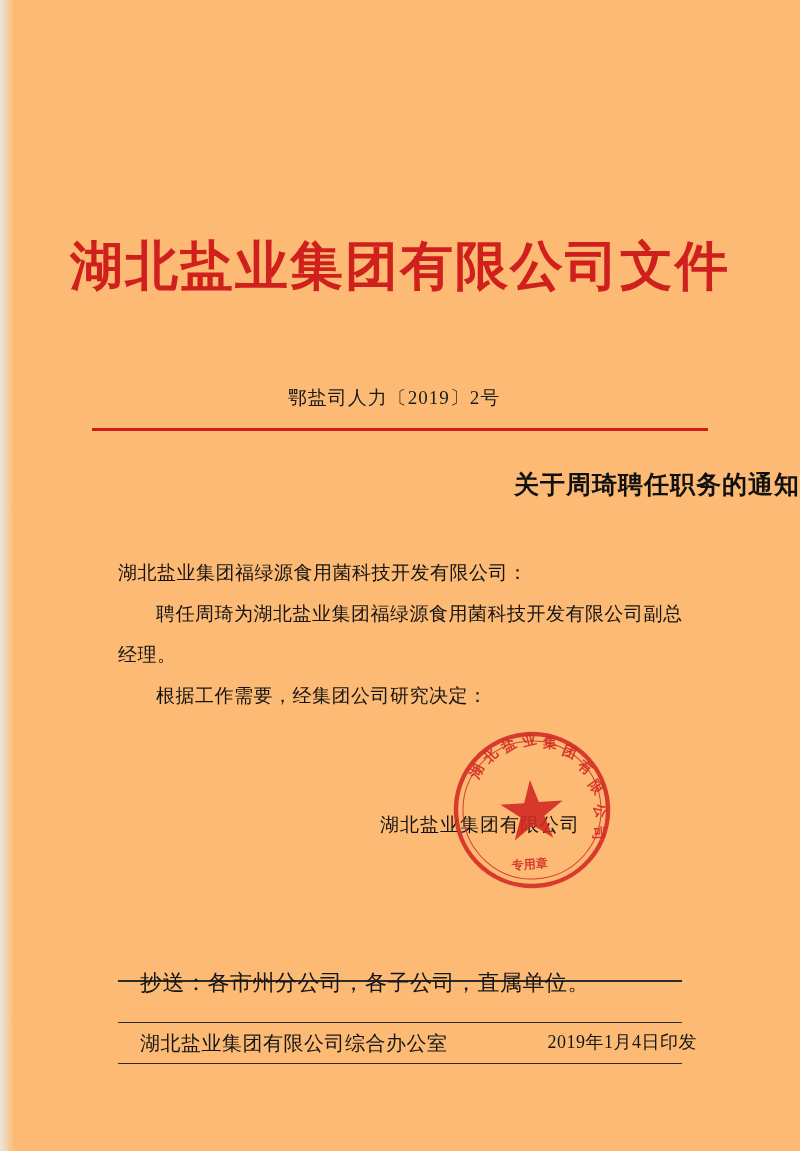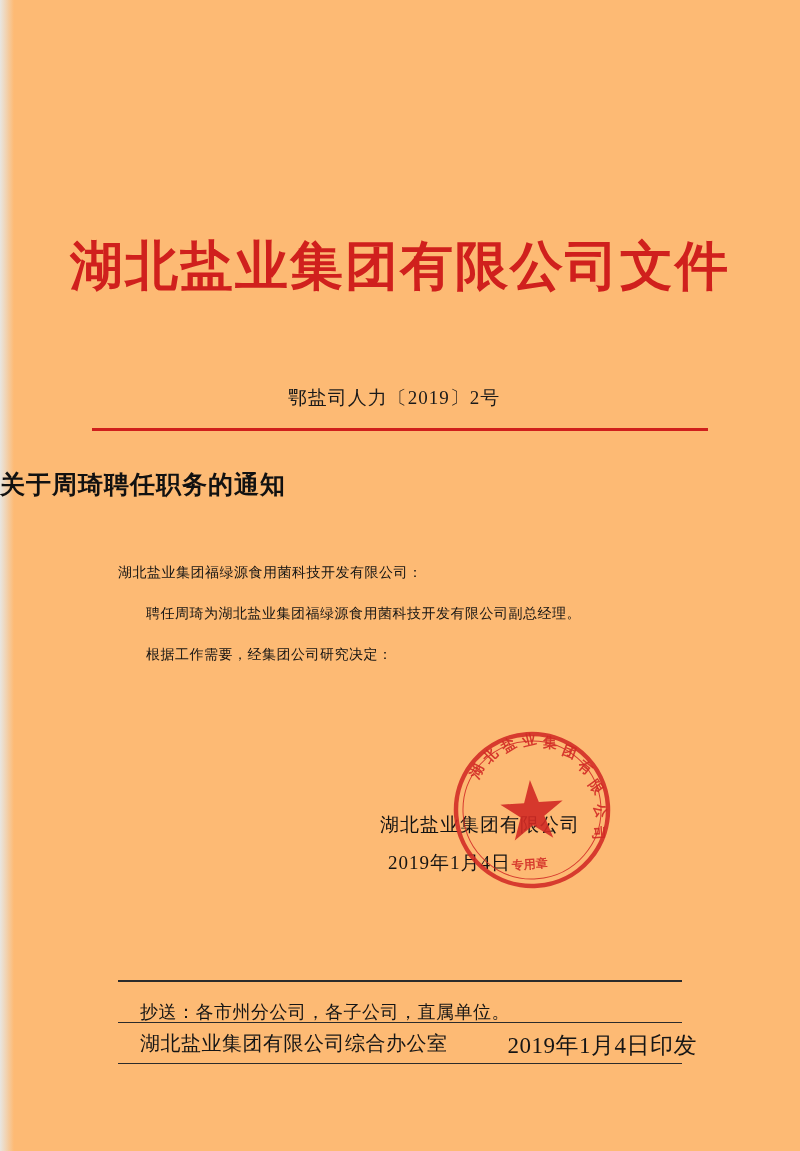--- a/index.html
+++ b/index.html
@@ -75,33 +75,33 @@
     width: 616px;
     height: 2.5px;
     background: #cf1f1c;
   }
 
   .subject {
     position: absolute;
     left: 0;
     top: 468px;
     width: 800px;
-    text-align: left;
+    text-align: right;
     font-size: 25px;
     font-weight: bold;
     color: #111111;
     letter-spacing: 1px;
   }
 
   .body-block {
     position: absolute;
     left: 118px;
     top: 552px;
     width: 570px;
-    font-size: 14px;
+    font-size: 19px;
     color: #131313;
     line-height: 41px;
     letter-spacing: 0.5px;
   }
   .body-block p {
     margin: 0;
   }
   .indent {
     text-indent: 2em;
   }
@@ -153,40 +153,40 @@
     left: 118px;
     top: 1063px;
     width: 564px;
     height: 1.2px;
     background: #2b2b2b;
   }
 
   .cc-line {
     position: absolute;
     left: 140px;
-    top: 1000px;
+    top: 968px;
     width: 540px;
-    font-size: 18px;
+    font-size: 22px;
     color: #151515;
     letter-spacing: 0.5px;
   }
 
   .footer-issuer {
     position: absolute;
     left: 140px;
     top: 1030px;
     font-size: 20px;
     color: #151515;
     letter-spacing: 0.5px;
   }
   .footer-print {
     position: absolute;
     right: 140px;
     top: 1030px;
-    font-size: 23px;
+    font-size: 18px;
     color: #151515;
     letter-spacing: 0.5px;
   }
 </style>
 </head>
 <body>
 
 <div class="page">
 
   <div class="doc-title">湖北盐业集团有限公司文件</div>
@@ -198,21 +198,20 @@
   <div class="subject">关于周琦聘任职务的通知</div>
 
   <div class="body-block">
     <p>湖北盐业集团福绿源食用菌科技开发有限公司：</p>
     <p class="indent">聘任周琦为湖北盐业集团福绿源食用菌科技开发有限公司副总经理。</p>
     <p class="indent">根据工作需要，经集团公司研究决定：</p>
   </div>
 
   <div class="signature">
     <div>湖北盐业集团有限公司</div>
-    <div class="date">2019年1月4日</div>
   </div>
 
   <div class="seal">
     <svg width="164" height="164" viewBox="0 0 164 164" xmlns="http://www.w3.org/2000/svg">
       <g transform="rotate(-4 82 82)" fill="none" stroke="#d22a25" opacity="0.88">
         <circle cx="82" cy="82" r="76" stroke-width="4.5"></circle>
         <circle cx="82" cy="82" r="69" stroke-width="1"></circle>
       </g>
       <g transform="rotate(-4 82 82)" opacity="0.9">
         <polygon fill="#d22a25" points="82,52 89.4,74.6 113.2,74.6 93.9,88.6 101.3,111.2 82,97.2 62.7,111.2 70.1,88.6 50.8,74.6 74.6,74.6"></polygon>

